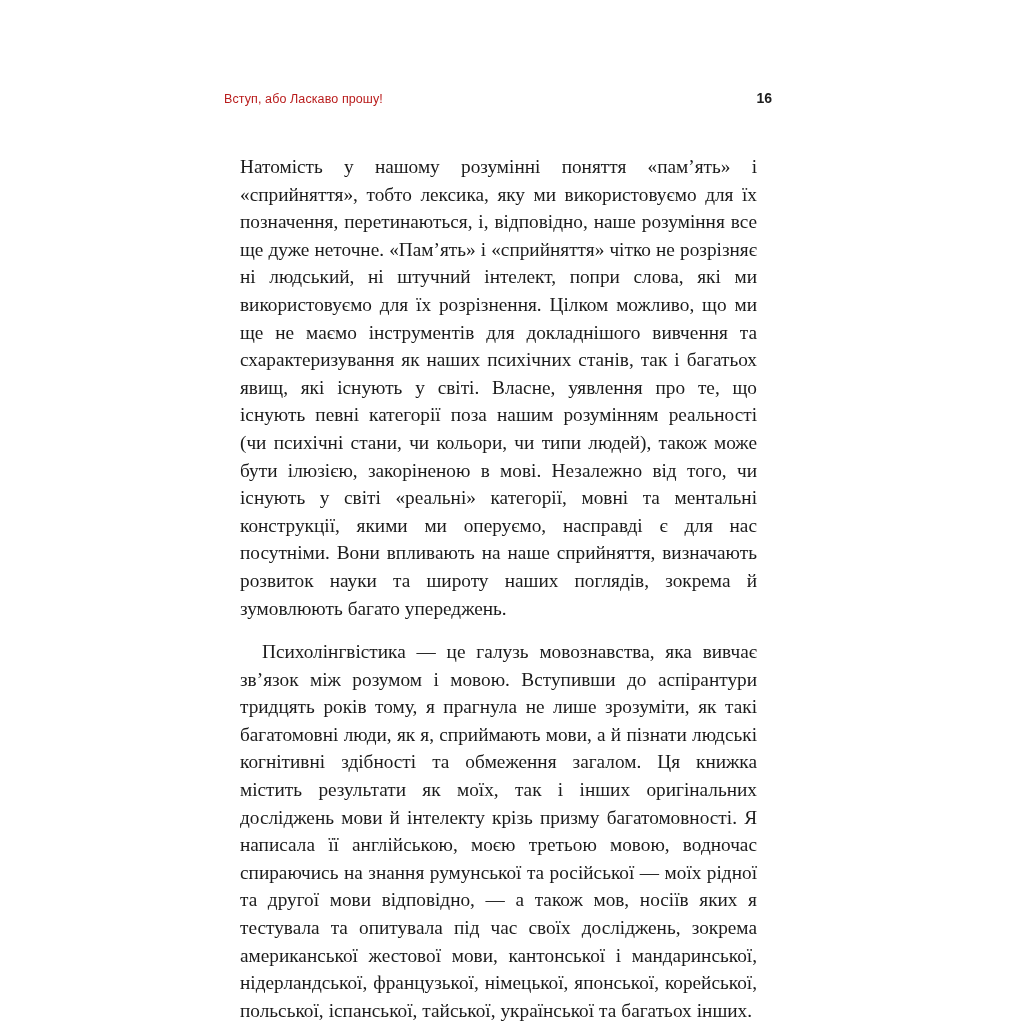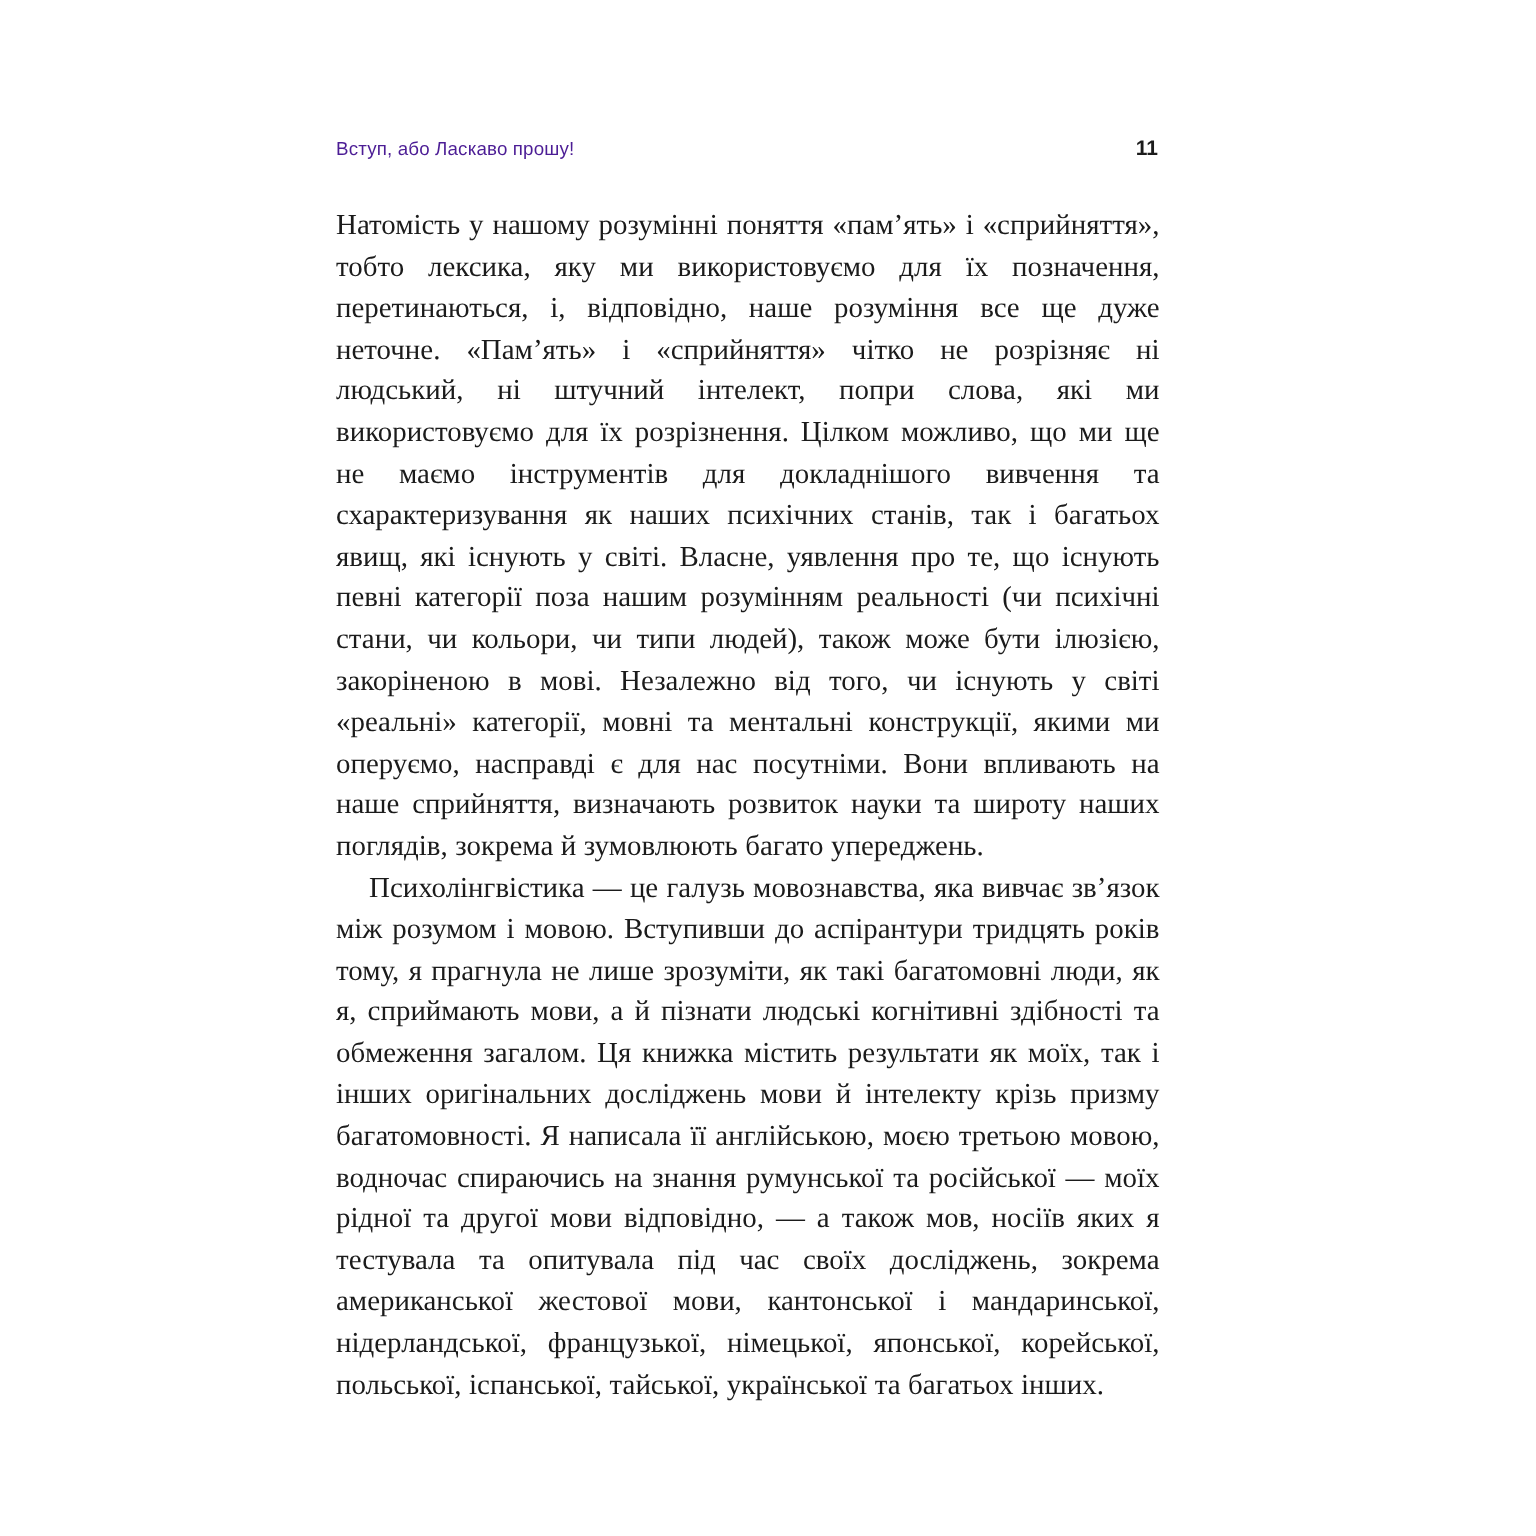--- a/index.html
+++ b/index.html
@@ -33,41 +33,41 @@
     width: 548px;
     display: flex;
     align-items: baseline;
     justify-content: space-between;
   }
   .running-head-title {
     font-family: "Liberation Sans", "DejaVu Sans", sans-serif;
     font-size: 12.5px;
     line-height: 16px;
     letter-spacing: 0.1px;
-    color: #4c1d95;
+    color: #b91c1c;
     white-space: nowrap;
   }
   .folio {
     font-family: "Liberation Sans", "DejaVu Sans", sans-serif;
     font-size: 14px;
     font-weight: 700;
     line-height: 16px;
     color: #1c1c1c;
   }
 
   
   .textblock {
     position: absolute;
     left: 224px;
     top: 137px;
     width: 549px;
   }
 
   .para {
-    margin: 0;
+    margin: 16px;
     font-size: 19.3px;
     line-height: 27.6px;
     text-align: justify;
     text-align-last: left;
     text-justify: inter-word;
     hyphens: manual;
     word-spacing: 0.01em;
     color: #1b1b1b;
   }
   .para.indent {
@@ -78,21 +78,21 @@
     text-align-last: justify;
   }
 </style>
 </head>
 <body>
 
 <div class="page">
 
   <div class="running-head">
     <span class="running-head-title">Вступ, або Ласкаво прошу!</span>
-    <span class="folio">11</span>
+    <span class="folio">16</span>
   </div>
 
   <div class="textblock">
     <p class="para">Натомість у нашому розумінні поняття «пам’ять» і «сприйняття», тобто лексика, яку ми використовуємо для їх позначення, перетинаються, і, відповідно, наше розуміння все ще дуже неточне. «Пам’ять» і «сприйняття» чітко не розрізняє ні людський, ні штучний інтелект, попри слова, які ми використовуємо для їх розрізнення. Цілком можливо, що ми ще не маємо інструментів для докладнішого вивчення та схарактеризування як наших психічних станів, так і багатьох явищ, які існують у світі. Власне, уявлення про те, що існують певні категорії поза нашим розумінням реальності (чи психічні стани, чи кольори, чи типи людей), також може бути ілюзією, закоріненою в мові. Незалежно від того, чи існують у світі «реальні» категорії, мовні та ментальні конструкції, якими ми оперуємо, насправді є для нас посутніми. Вони впливають на наше сприйняття, визначають розвиток науки та широту наших поглядів, зокрема й зумовлюють багато упереджень.</p>
     <p class="para indent">Психолінгвістика — це галузь мовознавства, яка вивчає зв’язок між розумом і мовою. Вступивши до аспірантури тридцять років тому, я прагнула не лише зрозуміти, як такі багатомовні люди, як я, сприймають мови, а й пізнати людські когнітивні здібності та обмеження загалом. Ця книжка містить результати як моїх, так і інших оригінальних досліджень мови й інтелекту крізь призму багатомовності. Я написала її англійською, моєю третьою мовою, водночас спираючись на знання румунської та російської — моїх рідної та другої мови відповідно, — а також мов, носіїв яких я тестувала та опитувала під час своїх досліджень, зокрема американської жестової мови, кантонської і мандаринської, нідерландської, французької, німецької, японської, корейської, польської, іспанської, тайської, української та багатьох інших.</p>
   </div>
 
 </div>
 
 </body></html>

